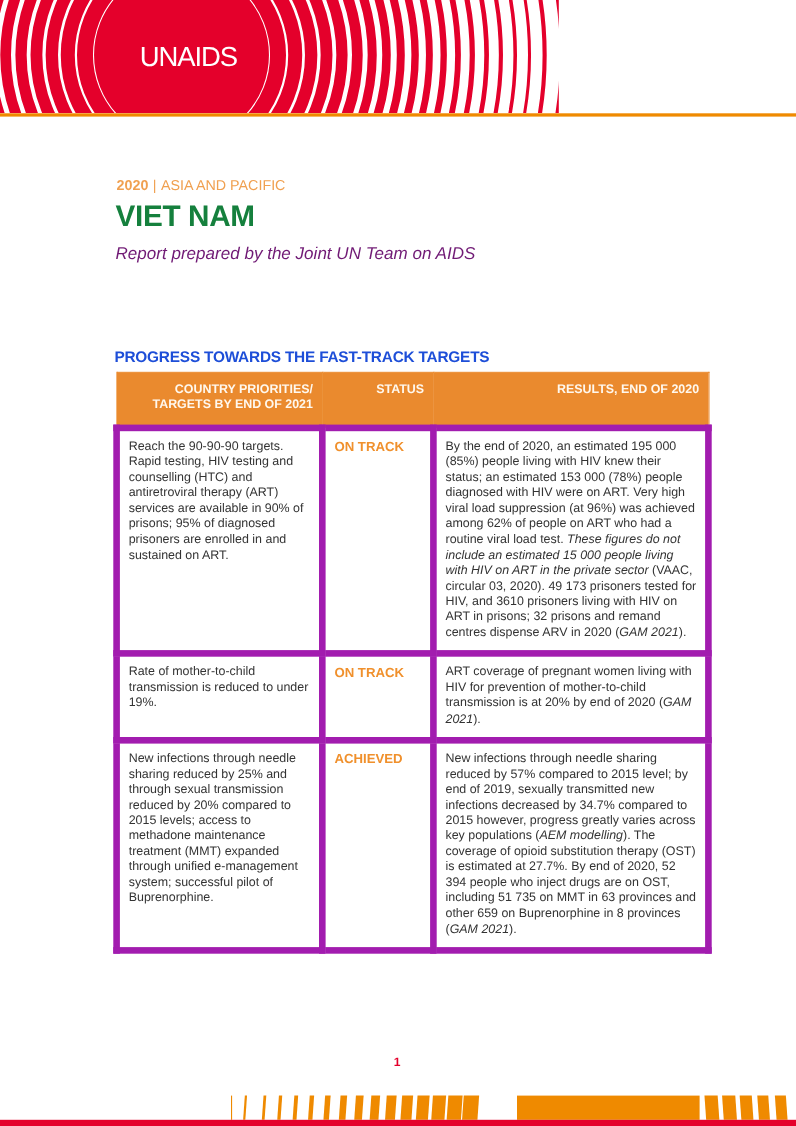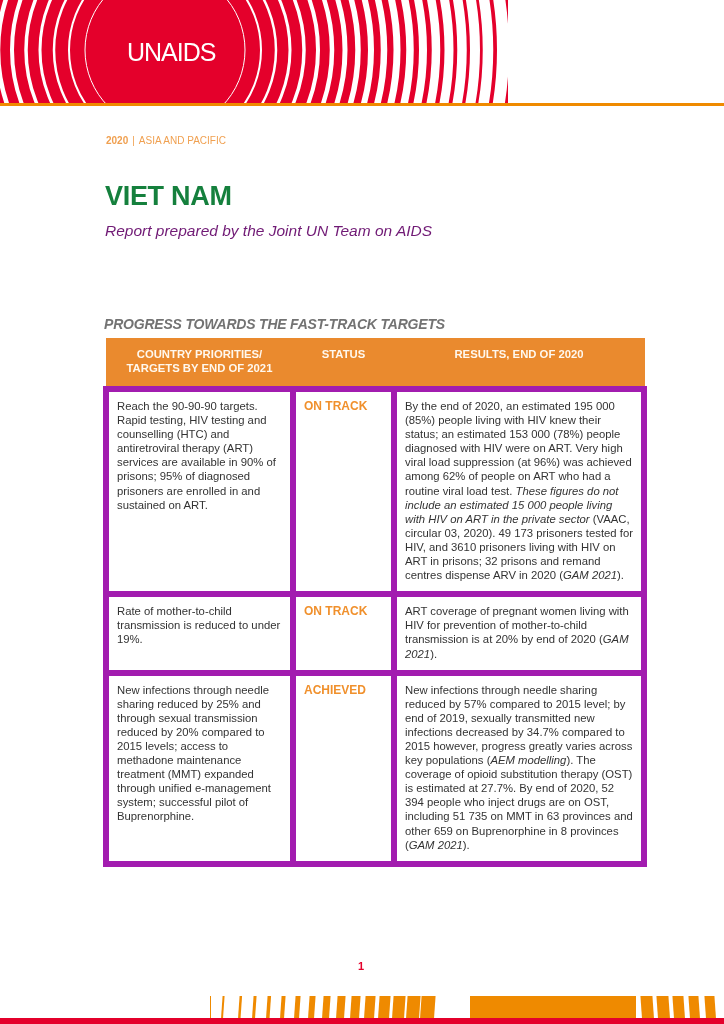--- a/index.html
+++ b/index.html
@@ -1,27 +1,27 @@
 <!DOCTYPE html>
 <html><head>
 <meta charset="utf-8">
 <style>
   html, body { margin:0; padding:0; background:#ffffff; }
   body { width:724px; height:1024px; position:relative; overflow:hidden; font-family:"Liberation Sans", sans-serif; color:#3a3a3a; }
   .banner { position:absolute; left:0; top:0; width:724px; height:104px; overflow:hidden; }
   .banner-rule { position:absolute; left:0; top:103px; width:724px; height:3px; background:#ef8a00; }
   .logo-text { position:absolute; left:127px; top:38px; color:#ffffff; font-size:25px; letter-spacing:-1px; font-weight:normal;text-align:right; }
-  .kicker { position:absolute; left:106px; top:135px; font-size:10px; color:#f0a050;text-align:center; }
+  .kicker { position:absolute; left:106px; top:161px; font-size:13px; color:#f0a050;text-align:center; }
   .kicker b { font-weight:bold; }
   .kicker .sep { margin:0 4px; }
   .title { position:absolute; left:105px; top:181px; font-size:27px; font-weight:bold; color:#15803d; margin:0; letter-spacing:-0.3px; }
   .subtitle { position:absolute; left:105px; top:222px; font-size:15.5px; font-style:italic; color:#701a75; }
-  .section-title { position:absolute; left:104px; top:316px; font-size:14px; font-weight:bold; color:#737373; letter-spacing:-0.2px;font-style:italic; }
+  .section-title { position:absolute; left:104px; top:316px; font-size:14px; font-weight:bold; color:#1d4ed8; letter-spacing:-0.2px; }
   table.targets { position:absolute; left:103px; top:338px; width:544px; border-collapse:collapse; font-size:11.3px; line-height:14.1px; }
-  table.targets th { background:#ea8a2e; color:#fff8ee; text-align:center; font-weight:bold; vertical-align:top; padding:8px 8px 11px 8px; border:1px solid #ea8a2e; font-size:11.3px; line-height:14px; }
+  table.targets th { background:#ea8a2e; color:#fff8ee; text-align:right; font-weight:bold; vertical-align:top; padding:8px 8px 11px 8px; border:1px solid #ea8a2e; font-size:11.3px; line-height:14px; }
   table.targets td { border:6px solid #a21caf; vertical-align:top; padding:7px 7px 9px 8px; color:#333; }
   .col1 { width:170px; }
   .col2 { width:84px; }
   .status { color:#f0902c; font-weight:bold; font-size:12px; }
   .pagenum { position:absolute; left:358px; top:960px; font-size:11px; font-weight:bold; color:#e4002b; }
   .footer { position:absolute; left:0; top:990px; width:724px; height:34px; overflow:hidden; }
 </style>
 </head>
 <body>
 

